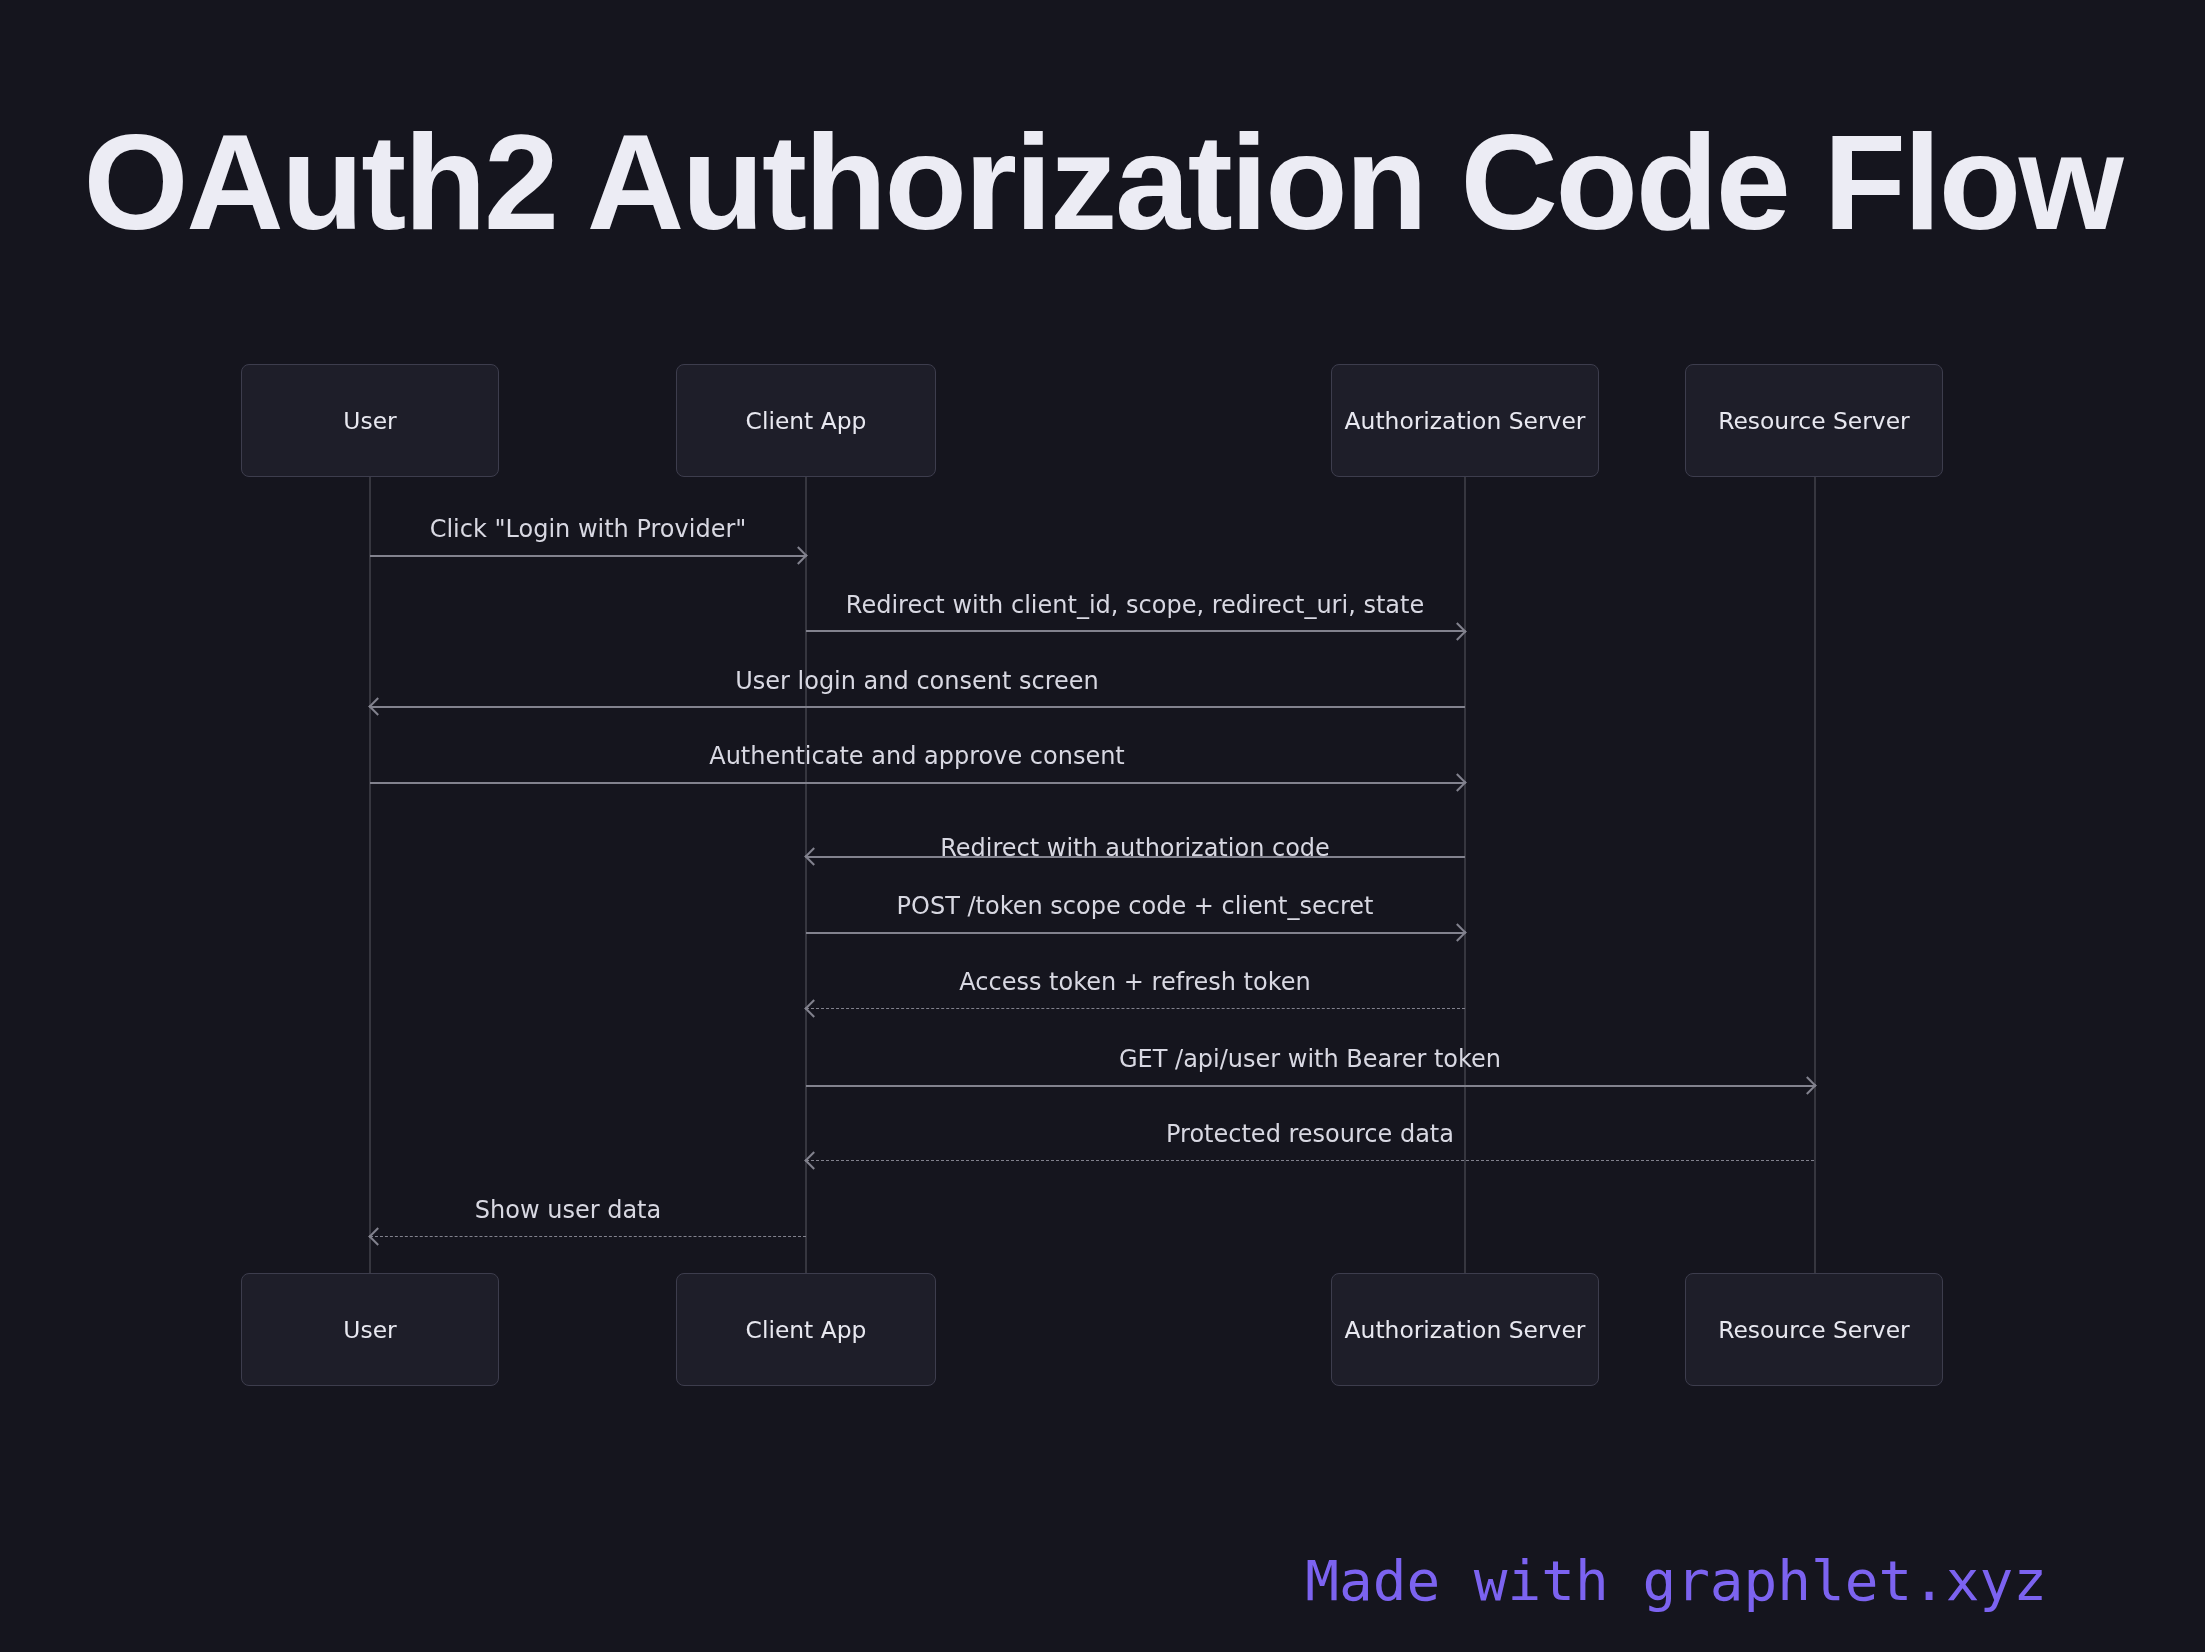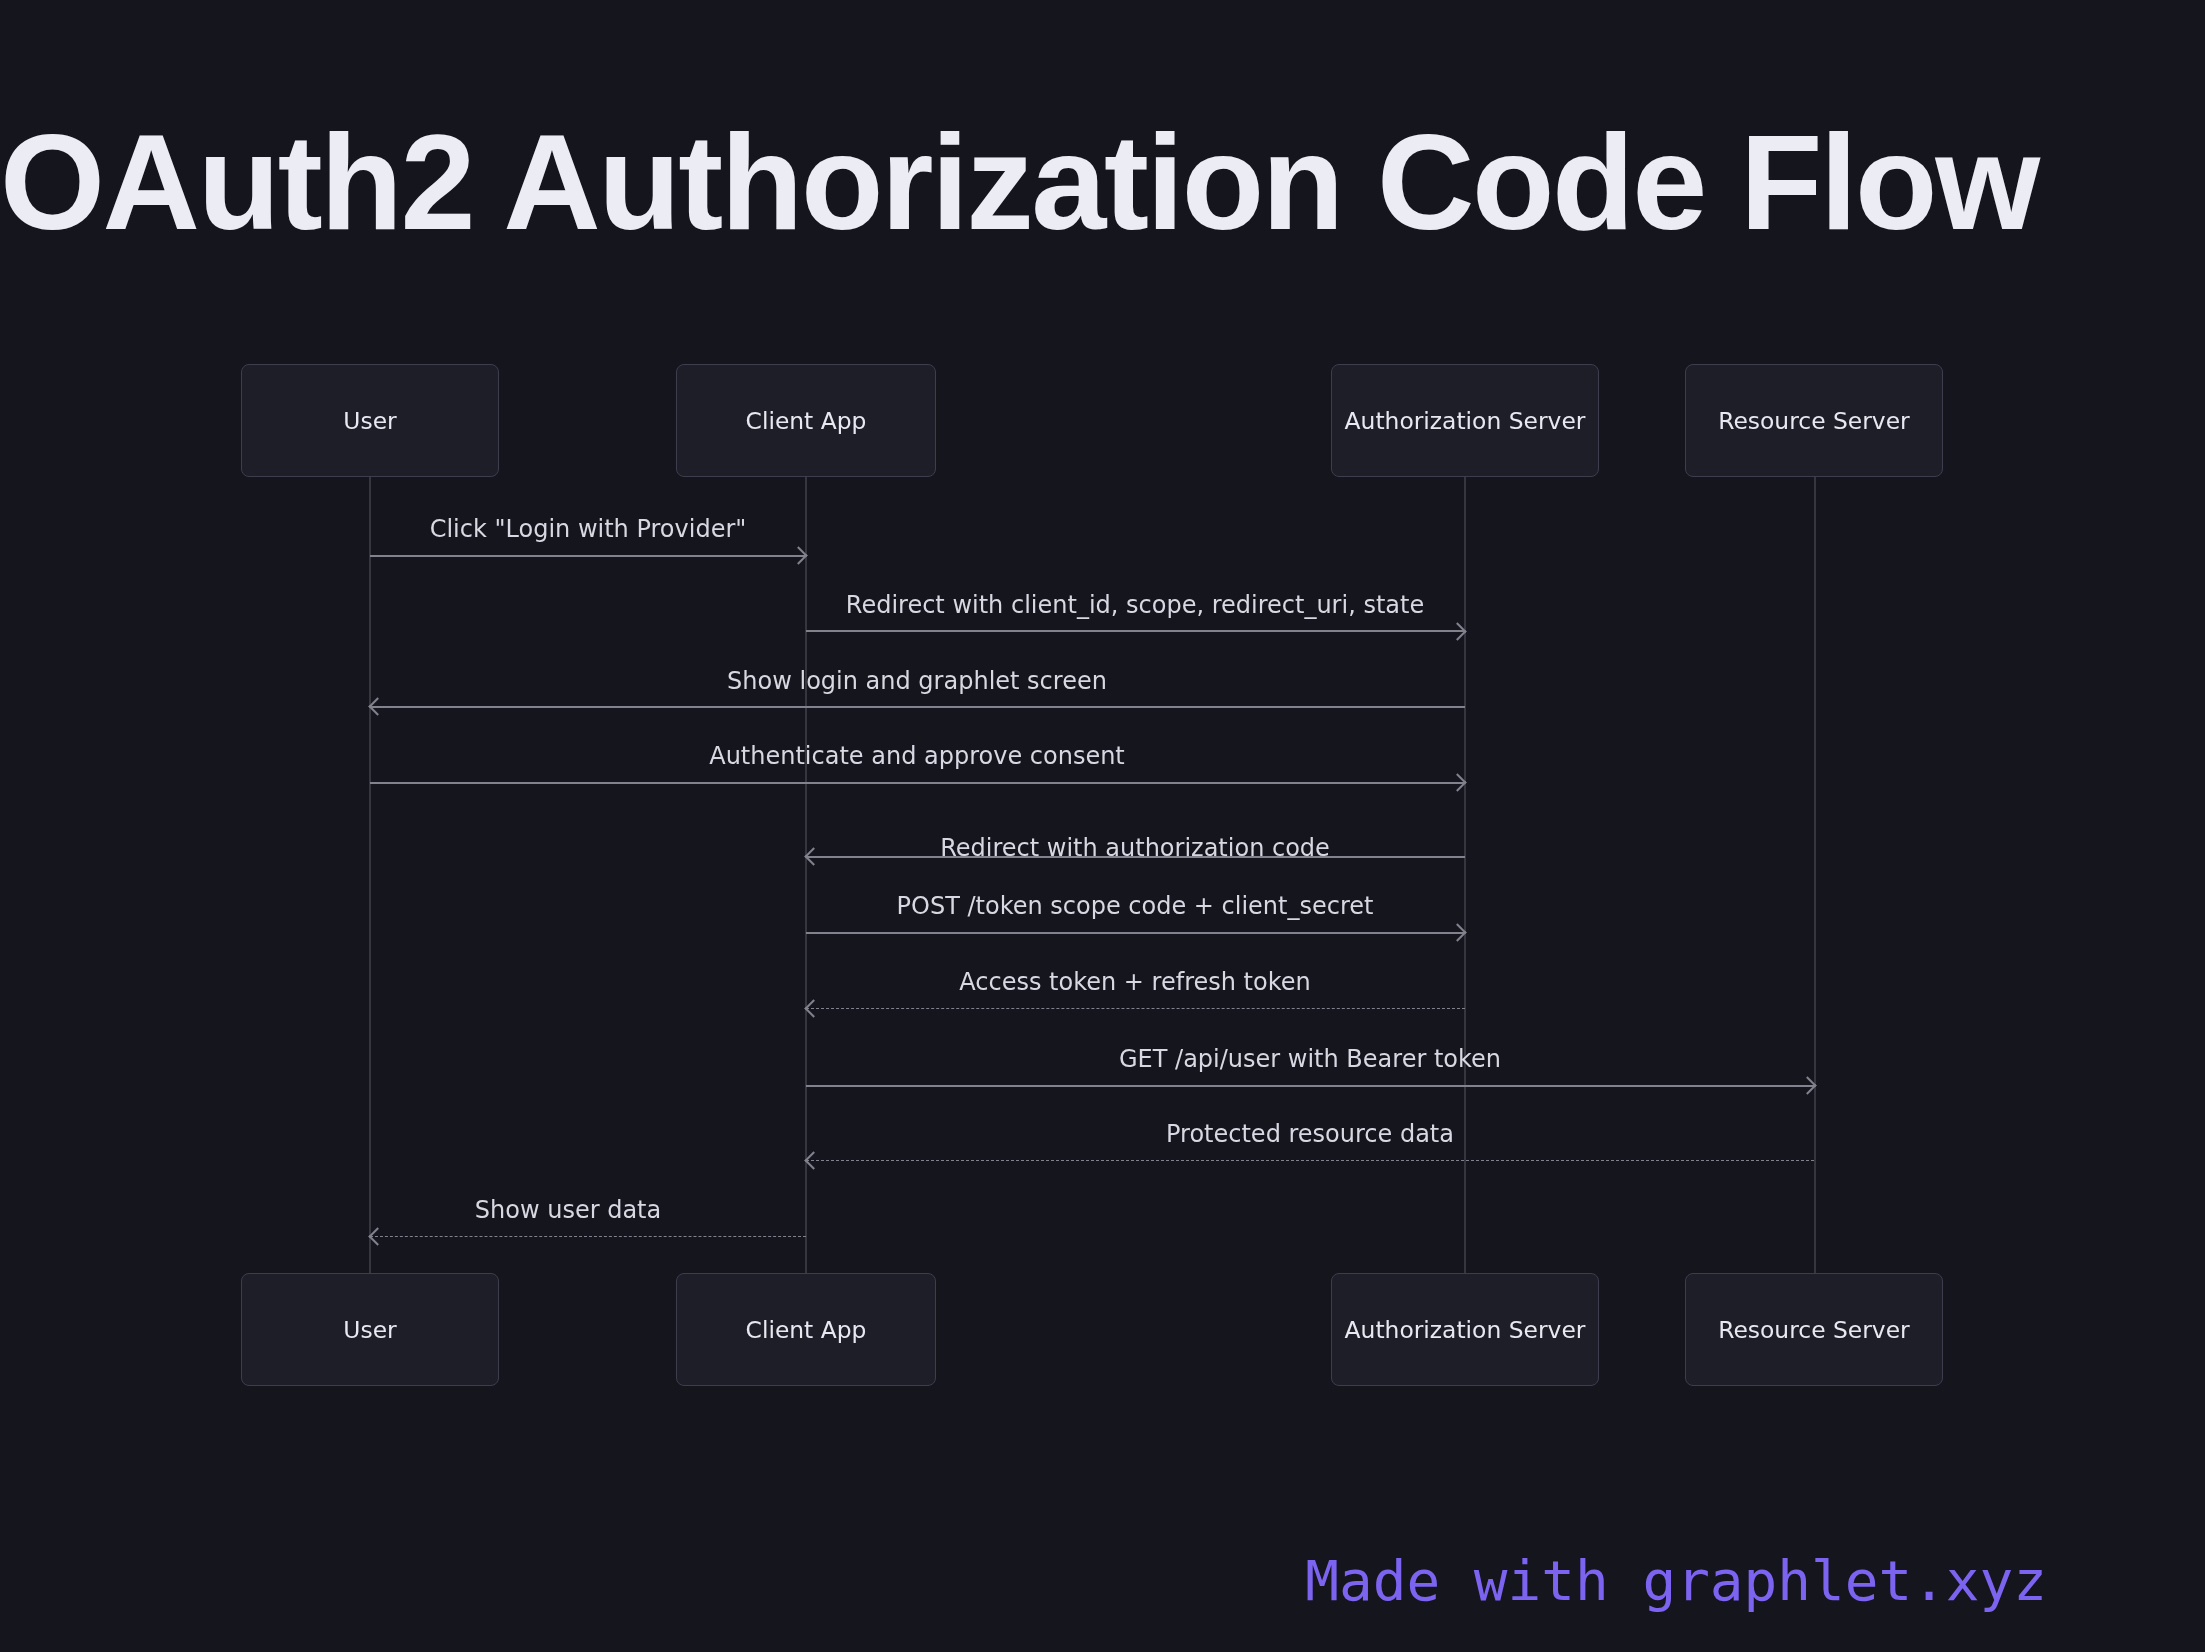--- a/index.html
+++ b/index.html
@@ -13,21 +13,21 @@
     height: 1652px;
     background: #15151e;
     overflow: hidden;
     font-family: "DejaVu Sans", sans-serif;
   }
   .title {
     position: absolute;
     top: 105px;
     left: 0;
     width: 100%;
-    text-align: left;
+    text-align: center;
     color: #ececf4;
     font-family: "Liberation Sans", sans-serif;
     font-size: 135px;
     font-weight: 800;
     letter-spacing: -2.4px;
     white-space: nowrap;
   }
   .actor-box {
     position: absolute;
     height: 113px;
@@ -126,21 +126,21 @@
         <span>Resource Server</span>
       </div>
       <div class="msg-line-solid" style="left: 370px; top: 555px; width: 436px;"></div>
       <div class="arrow-head right" style="top: 549px; left: 792px;"></div>
       <div class="msg-label" style="left: 588px; top: 515px;">Click "Login with Provider"</div>
       <div class="msg-line-solid" style="left: 806px; top: 630px; width: 659px;"></div>
       <div class="arrow-head right" style="top: 625px; left: 1451px;"></div>
       <div class="msg-label" style="left: 1135px; top: 591px;">Redirect with client_id, scope, redirect_uri, state</div>
       <div class="msg-line-solid" style="left: 370px; top: 706px; width: 1095px;"></div>
       <div class="arrow-head left" style="top: 700px; left: 371px;"></div>
-      <div class="msg-label" style="left: 917px; top: 667px;">Show login and graphlet screen</div>
+      <div class="msg-label" style="left: 917px; top: 667px;">User login and consent screen</div>
       <div class="msg-line-solid" style="left: 370px; top: 782px; width: 1095px;"></div>
       <div class="arrow-head right" style="top: 776px; left: 1451px;"></div>
       <div class="msg-label" style="left: 917px; top: 742px;">Authenticate and approve consent</div>
       <div class="msg-line-solid" style="left: 806px; top: 856px; width: 659px;"></div>
       <div class="arrow-head left" style="top: 850px; left: 807px;"></div>
       <div class="msg-label" style="left: 1135px; top: 816px; margin-top: 18px;">Redirect with authorization code</div>
       <div class="msg-line-solid" style="left: 806px; top: 932px; width: 659px;"></div>
       <div class="arrow-head right" style="top: 926px; left: 1451px;"></div>
       <div class="msg-label" style="left: 1135px; top: 892px;">POST /token scope code + client_secret</div>
       <div class="msg-line-dashed" style="left: 806px; top: 1008px; width: 659px;"></div>

